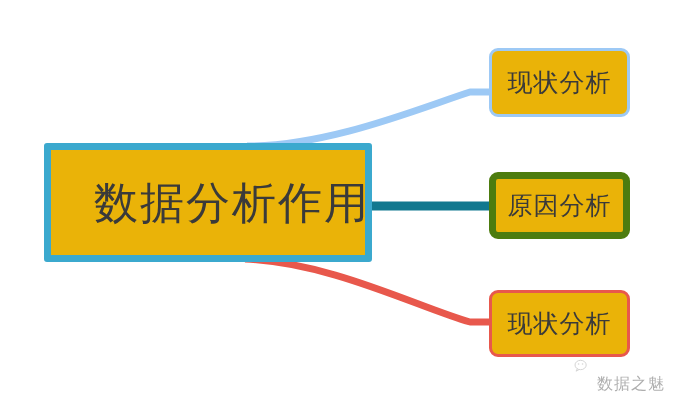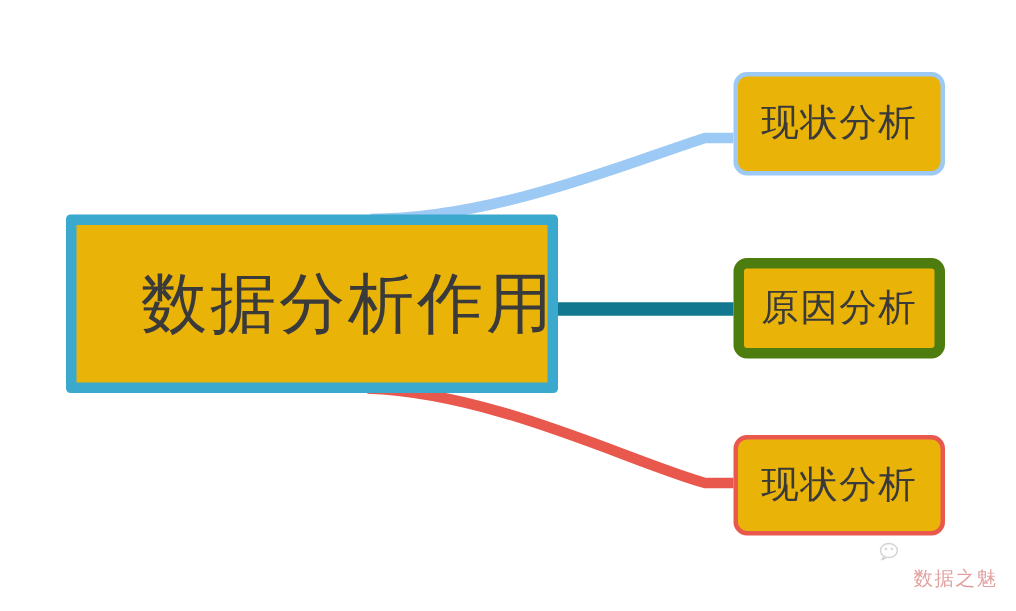--- a/index.html
+++ b/index.html
@@ -83,22 +83,22 @@
     position: absolute;
     right: 12px;
     bottom: 12px;
     display: flex;
     align-items: center;
     gap: 6px;
     opacity: 0.42;
     z-index: 4;
   }
   #watermark-text {
-    font-size: 13px;
-    color: #b91c1c;
+    font-size: 16px;
+    color: #404040;
     letter-spacing: 1px;
     white-space: nowrap;
     margin-top: 36px;
   }
   #watermark-icon {
     display: block;
   }
 </style>
 </head>
 <body>

